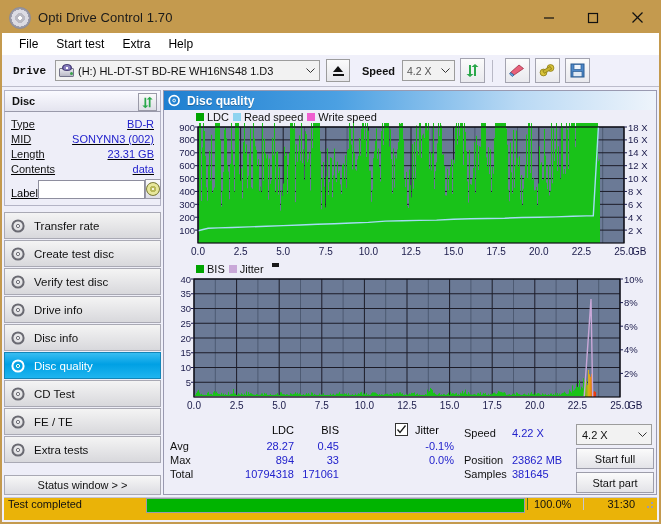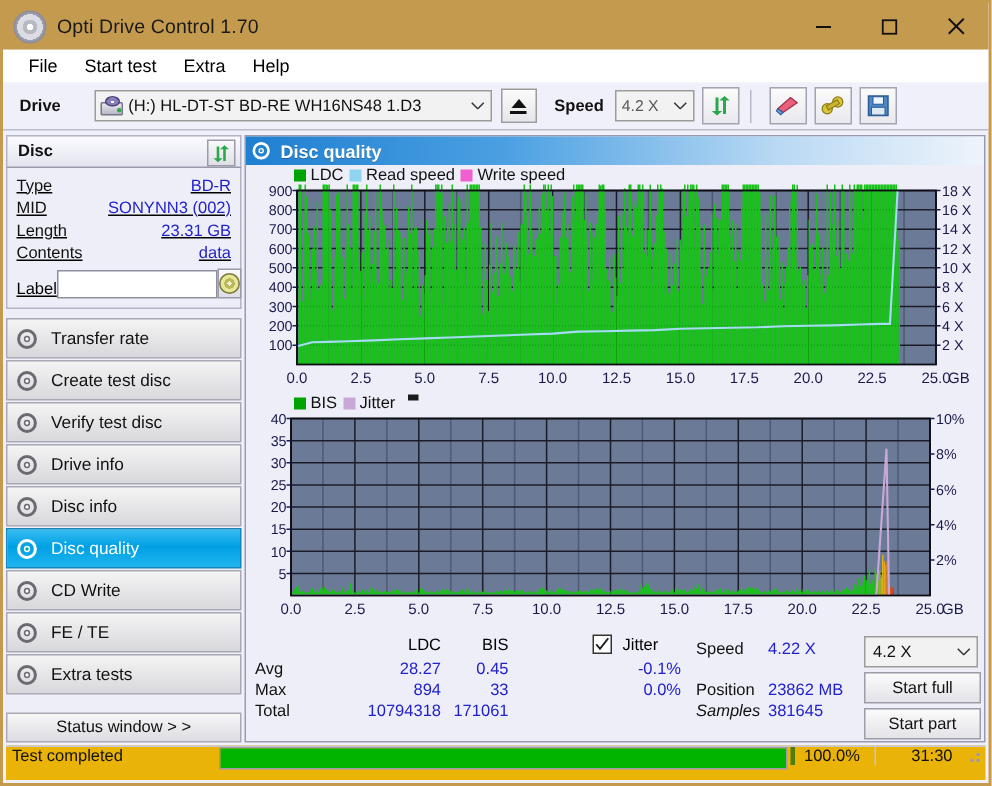--- a/index.html
+++ b/index.html
@@ -45,21 +45,21 @@
     padding-left:8px; gap:0px; border-bottom:0;
   }
   .menu-item { padding:2px 9px; font-size:12px; color:#000; }
   
   #drivebar {
     height:32px; background:#f0f0fa;
     display:flex; align-items:center; padding:0 6px;
     border-bottom:1px solid #bcbccb;
   }
   .lbl-bold { font-weight:bold; font-size:11px; color:#111; }
-  #drive-label { margin-left:5px; margin-right:22px; }
+  #drive-label { margin-left:5px; margin-right:9px;font-family:Liberation Mono, monospace; }
   .combo {
     height:21px; background:#f2f2f2; border:1px solid #9c9c9c;
     display:flex; align-items:center; position:relative;
   }
   #drive-combo { width:265px; padding-left:3px; }
   .drive-ico {
     width:15px; height:13px; position:relative; flex:none; margin-right:4px;
   }
   .drive-ico .body {
     position:absolute; left:0; top:4px; width:15px; height:9px;
@@ -180,21 +180,21 @@
   #statusbar {
     position:absolute; left:2px; right:2px; bottom:2px; height:23px;
     background:#eab308; border-top:1px solid #c6c6d4;
     display:flex; align-items:flex-start;
   }
   #status-text { width:140px; padding-left:4px; font-size:11px; color:#111; }
   #prog-outer {
     flex:1; height:15px; background:#fff; border:1px solid #9b9bab; position:relative; margin:0 2px;
   }
   #prog-inner { height:100%; background:#00b400; }
-  #prog-pct { width:56px; text-align:left; padding-left:6px; font-size:11px; color:#111; border-left:3px solid #4d7c0f;}
+  #prog-pct { width:56px; text-align:left; padding-left:6px; font-size:11px; color:#111; border-left:1px solid #4d7c0f;}
   #elapsed { width:60px; text-align:right; padding-right:8px; font-size:11px; color:#111; border-left:1px solid #c6c6d4;}
   .grip { width:12px;height:12px;margin-right:2px;position:relative;}
   .grip i { position:absolute; width:2px;height:2px;background:#9b9bab;}
 </style>
 </head>
 <body>
 
 <div id="app">
 
   <div id="titlebar">
@@ -385,21 +385,21 @@
         </span>
         <span>Disc quality</span>
       </div>
       <div class="nav-item">
         <span class="nav-ico">
           <svg width="16" height="14" viewBox="0 0 16 14">
               <circle cx="7" cy="7" r="5.6" fill="none" stroke="#6a6a72" stroke-width="2"></circle>
               <circle cx="7" cy="7" r="1.6" fill="#fff" stroke="#6a6a72" stroke-width="1"></circle>
             </svg>
         </span>
-        <span>CD Write</span>
+        <span>CD Test</span>
       </div>
       <div class="nav-item">
         <span class="nav-ico">
           <svg width="16" height="14" viewBox="0 0 16 14">
               <circle cx="7" cy="7" r="5.6" fill="none" stroke="#6a6a72" stroke-width="2"></circle>
               <circle cx="7" cy="7" r="1.6" fill="#fff" stroke="#6a6a72" stroke-width="1"></circle>
             </svg>
         </span>
         <span>FE / TE</span>
       </div>
@@ -1442,21 +1442,21 @@
       <div class="stat-tbl st-v" style="left:225px;top:32px;width:65px;">0.0%</div>
 
       <div class="stat-tbl st-k" style="left:6px;  top:46px;">Total</div>
       <div class="stat-tbl st-v" style="left:55px; top:46px;width:75px;">10794318</div>
       <div class="stat-tbl st-v" style="left:130px;top:46px;width:45px;">171061</div>
 
       <div class="stat-tbl st-k" style="left:300px;top:5px;">Speed</div>
       <div class="stat-tbl st-v" style="left:348px;top:5px;width:52px;text-align:left;">4.22 X</div>
       <div class="stat-tbl st-k" style="left:300px;top:32px;">Position</div>
       <div class="stat-tbl st-v" style="left:348px;top:32px;width:60px;text-align:left;">23862 MB</div>
-      <div class="stat-tbl st-k" style="left:300px;top:46px;font-style:italic;">Samples</div>
+      <div class="stat-tbl st-k" style="left:300px;top:46px;">Samples</div>
       <div class="stat-tbl st-v" style="left:348px;top:46px;width:60px;text-align:left;">381645</div>
 
       <div class="combo" style="position:absolute;left:412px;top:2px;width:76px;padding-left:5px;">
         <span style="font-size:11px;color:#111;">4.2 X</span>
         <div class="combo-arrow">
           <svg class="chev" viewBox="0 0 9 5">
               <polyline points="0.5,0.5 4.5,4.5 8.5,0.5" fill="none" stroke="#333" stroke-width="1"></polyline>
             </svg>
         </div>
       </div>

